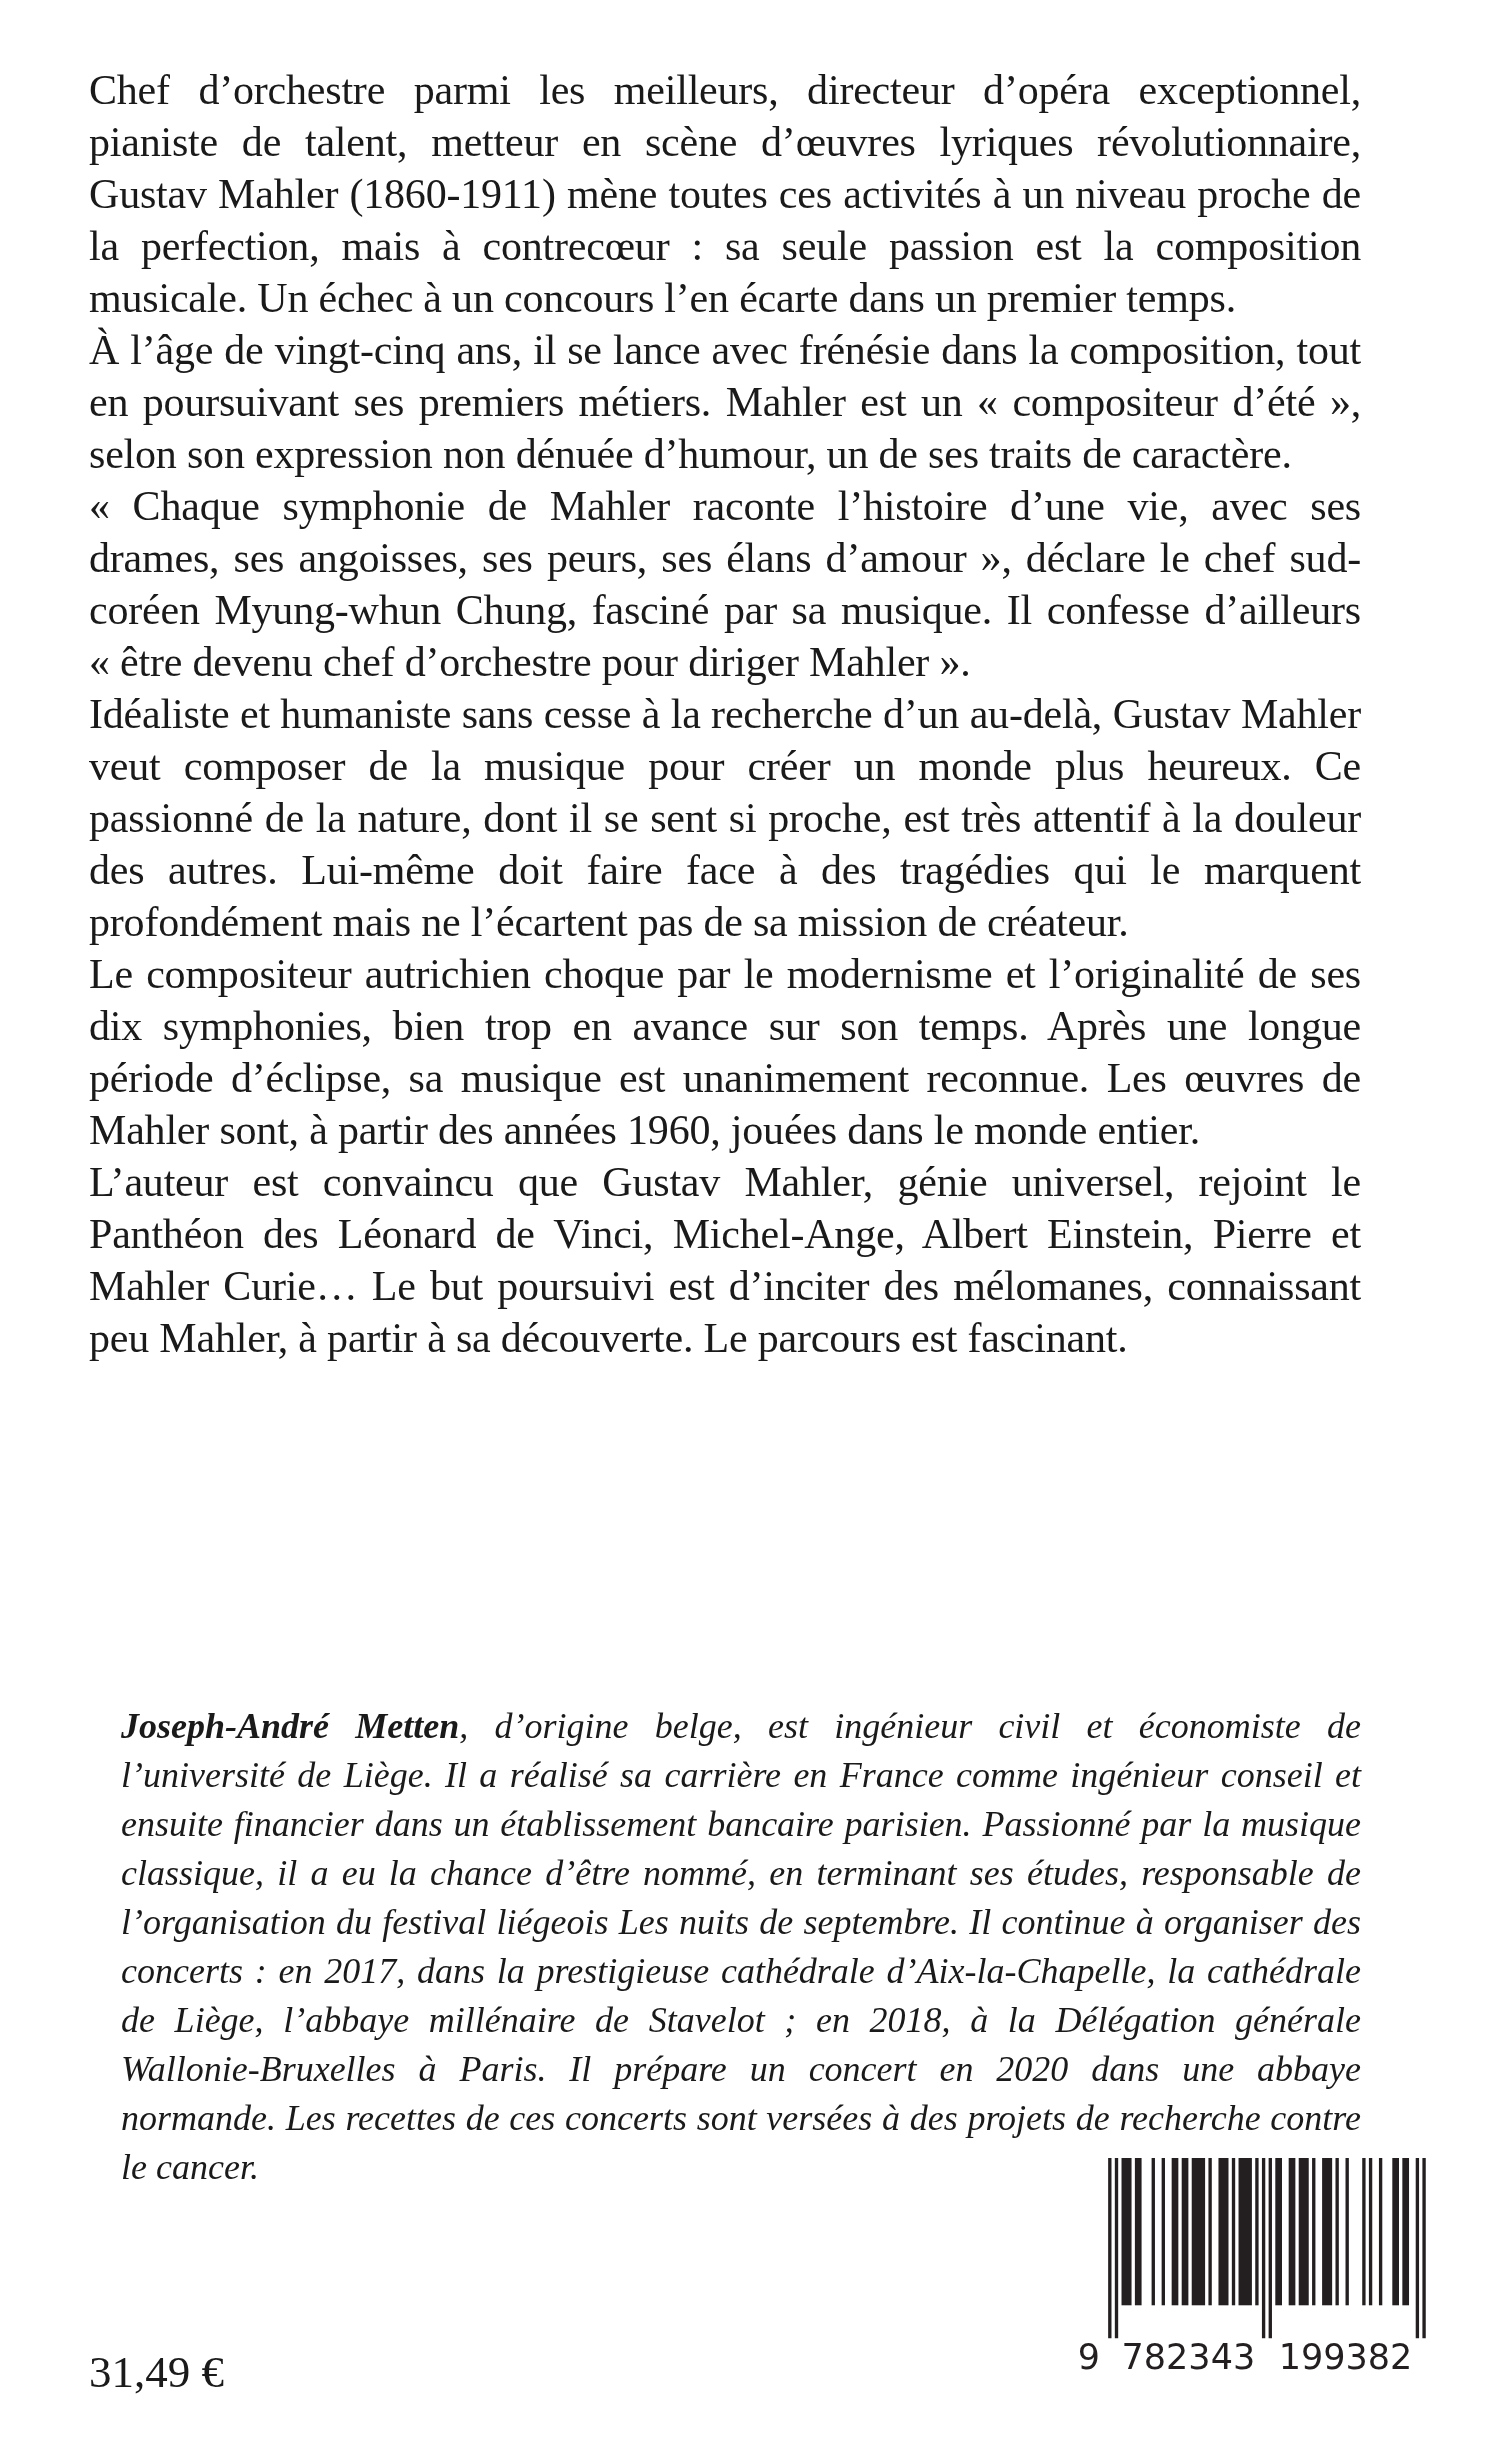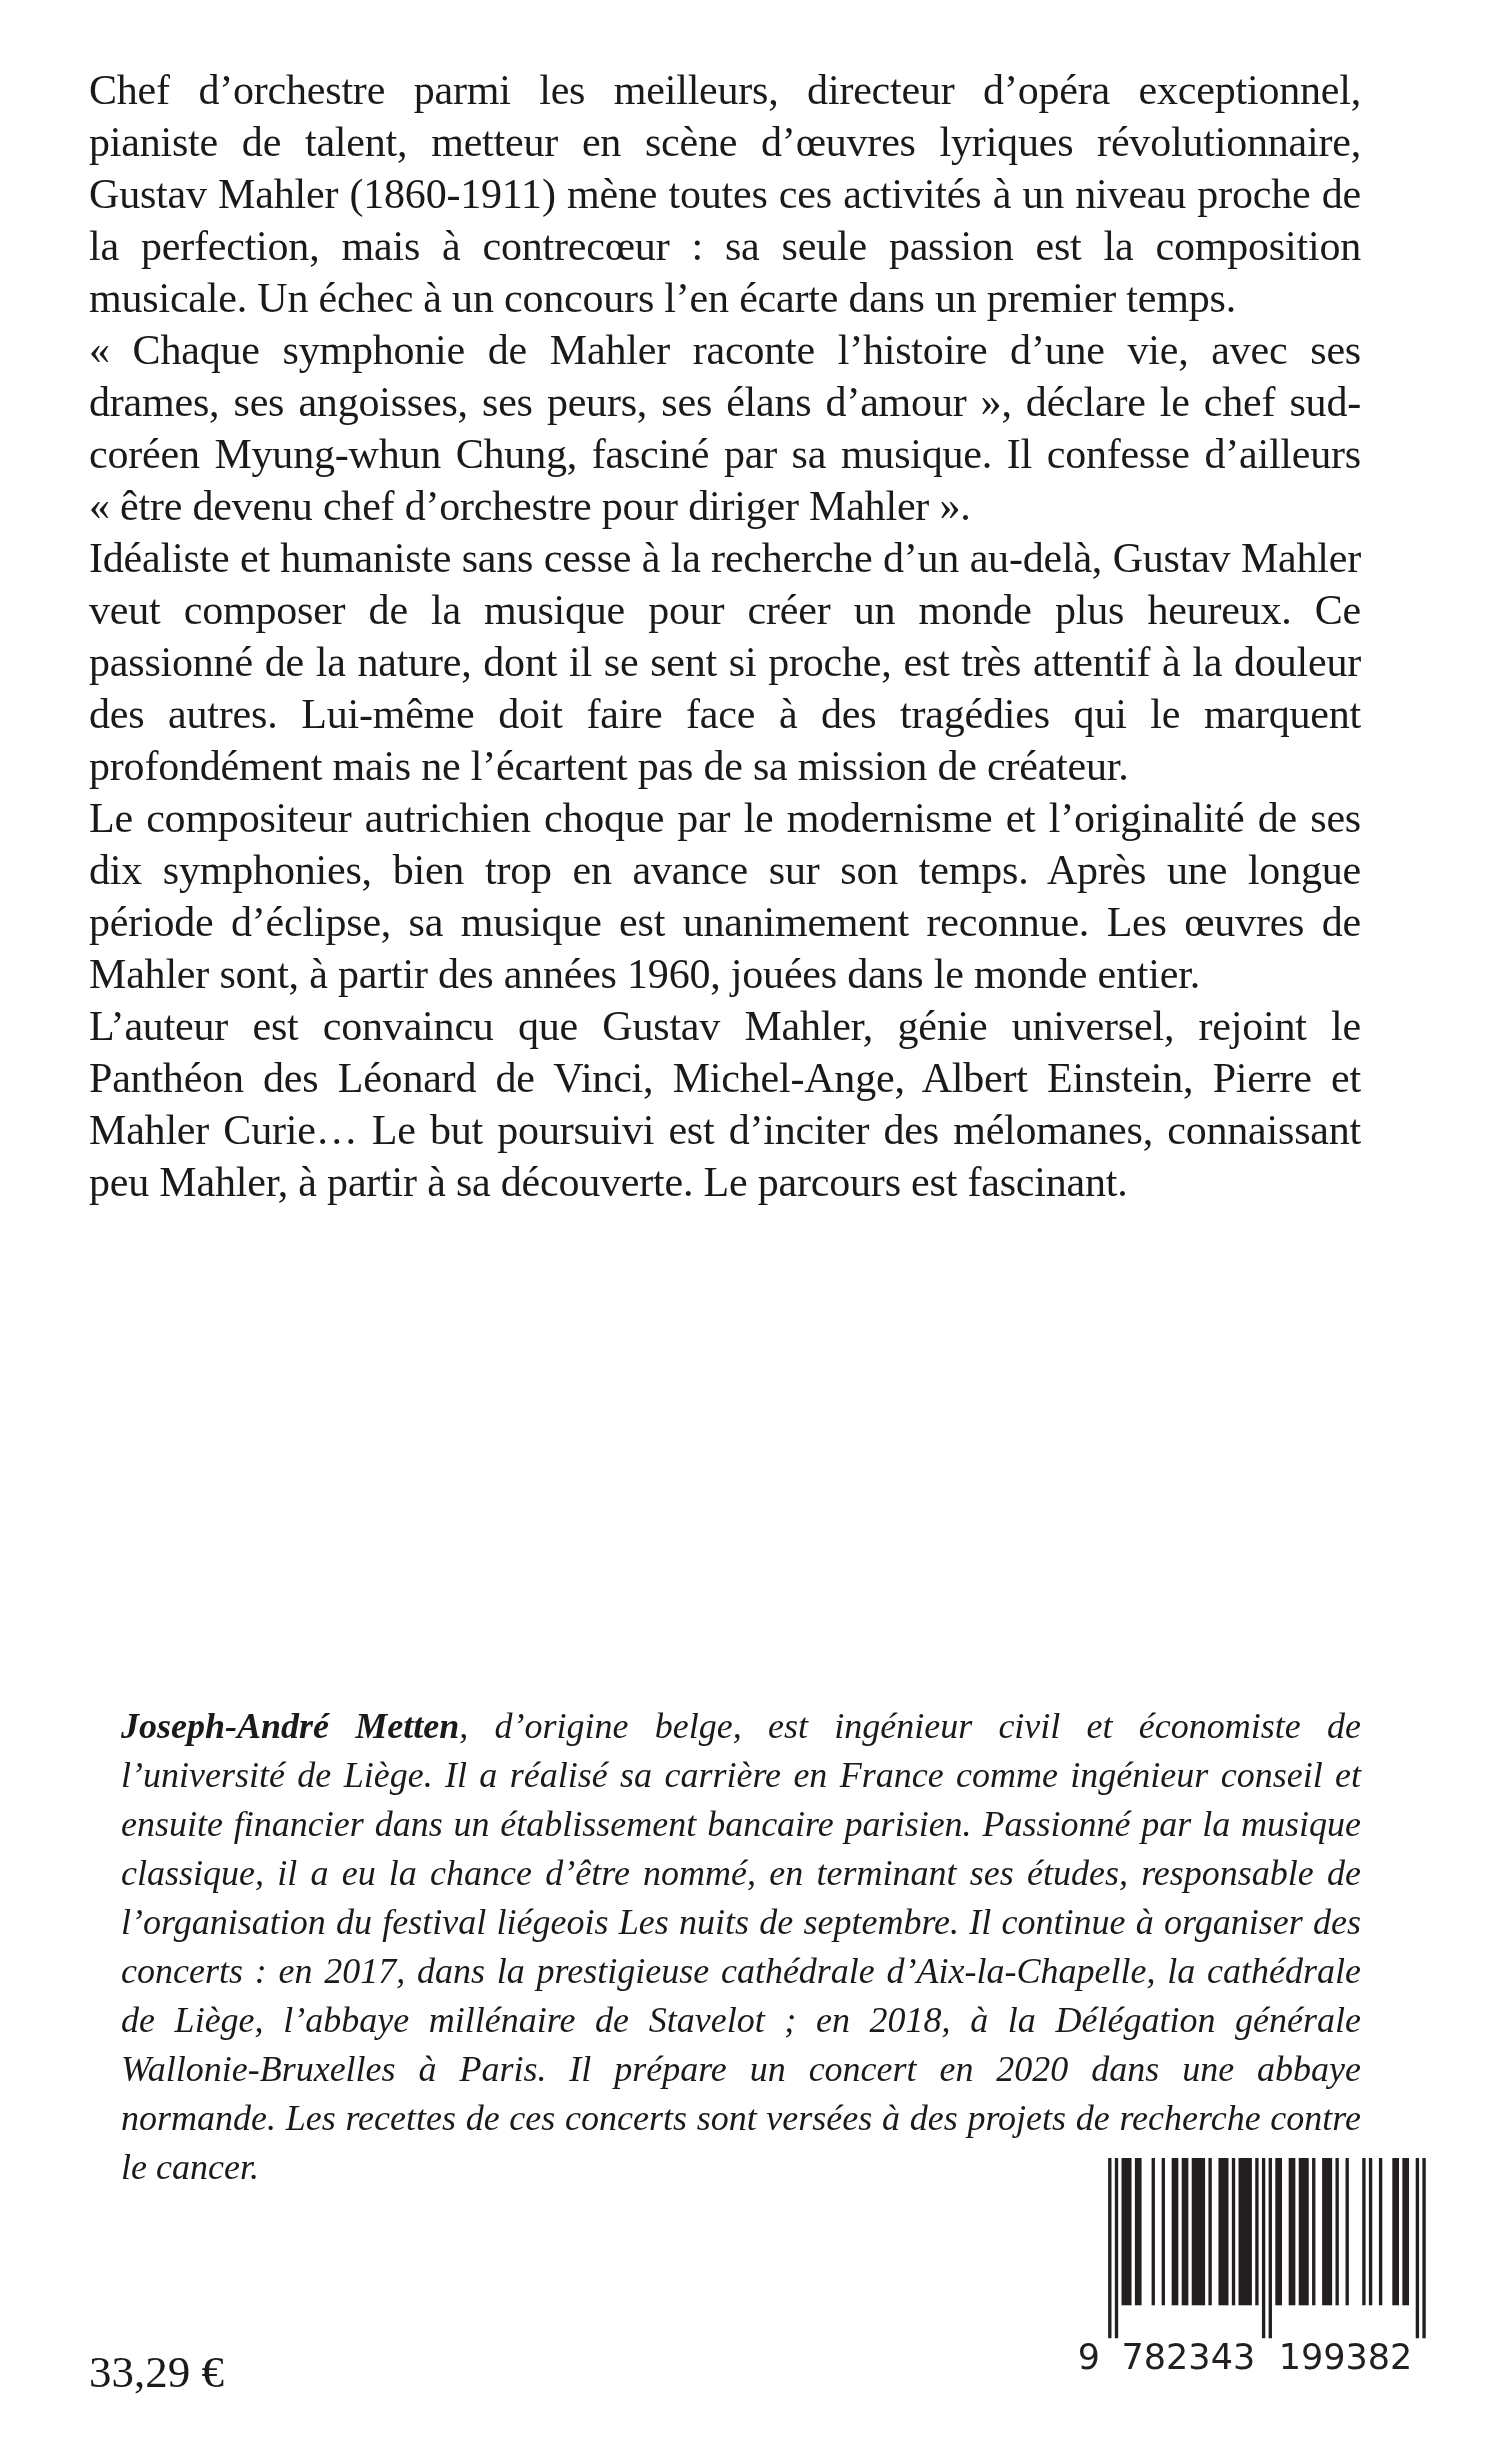--- a/index.html
+++ b/index.html
@@ -57,33 +57,34 @@
   }
   .barcode svg{display:block;}
 </style>
 </head>
 <body>
 
 <div class="page">
 
   <section class="blurb">
     <p>Chef d’orchestre parmi les meilleurs, directeur d’opéra exceptionnel, pianiste de talent, metteur en scène d’œuvres lyriques révolutionnaire, Gustav Mahler (1860-1911) mène toutes ces activités à un niveau proche de la perfection, mais à contrecœur&nbsp;: sa seule passion est la composition musicale. Un échec à un concours l’en écarte dans un premier temps.</p>
+    <p>À l’âge de vingt-cinq ans, il se lance avec frénésie dans la composition, tout en poursuivant ses premiers métiers. Mahler est un «&nbsp;compositeur d’été&nbsp;», selon son expression non dénuée d’humour, un de ses traits de caractère.</p>
     <p>«&nbsp;Chaque symphonie de Mahler raconte l’histoire d’une vie, avec ses drames, ses angoisses, ses peurs, ses élans d’amour&nbsp;», déclare le chef sud-coréen Myung-whun Chung, fasciné par sa musique. Il confesse d’ailleurs «&nbsp;être devenu chef d’orchestre pour diriger Mahler&nbsp;».</p>
     <p>Idéaliste et humaniste sans cesse à la recherche d’un au-delà, Gustav Mahler veut composer de la musique pour créer un monde plus heureux. Ce passionné de la nature, dont il se sent si proche, est très attentif à la douleur des autres. Lui-même doit faire face à des tragédies qui le marquent profondément mais ne l’écartent pas de sa mission de créateur.</p>
     <p>Le compositeur autrichien choque par le modernisme et l’originalité de ses dix symphonies, bien trop en avance sur son temps. Après une longue période d’éclipse, sa musique est unanimement reconnue. Les œuvres de Mahler sont, à partir des années 1960, jouées dans le monde entier.</p>
     <p>L’auteur est convaincu que Gustav Mahler, génie universel, rejoint le Panthéon des Léonard de Vinci, Michel-Ange, Albert Einstein, Pierre et Mahler Curie… Le but poursuivi est d’inciter des mélomanes, connaissant peu Mahler, à partir à sa découverte. Le parcours est fascinant.</p>
   </section>
 
   <section class="bio">
     <p><span class="author-name">Joseph-André Metten</span><span>, d’origine belge, est ingénieur civil et économiste de l’université de Liège. Il a réalisé sa carrière en France comme ingénieur conseil et ensuite financier dans un établissement bancaire parisien. Passionné par la musique classique, il a eu la chance d’être nommé, en terminant ses études, responsable de l’organisation du festival liégeois Les nuits de septembre. Il continue à organiser des concerts&nbsp;: en 2017, dans la prestigieuse cathédrale d’Aix-la-Chapelle, la cathédrale de Liège, l’abbaye millénaire de Stavelot&nbsp;; en 2018, à la Délégation générale Wallonie-Bruxelles à Paris. Il prépare un concert en 2020 dans une abbaye normande. Les recettes de ces concerts sont versées à des projets de recherche contre le cancer.</span></p>
   </section>
 
 
 
-  <div class="price">33,29 €</div>
+  <div class="price">31,49 €</div>
 
   <div class="barcode">
     <svg id="barcode-svg" width="357" height="219" viewBox="0 0 368 226" xmlns="http://www.w3.org/2000/svg">
         <rect x="34.00" y="0" width="3.45" height="186" fill="#231f20"></rect>
         <rect x="40.90" y="0" width="3.45" height="186" fill="#231f20"></rect>
         <rect x="47.80" y="0" width="10.35" height="152" fill="#231f20"></rect>
         <rect x="61.60" y="0" width="6.90" height="152" fill="#231f20"></rect>
         <rect x="78.85" y="0" width="3.45" height="152" fill="#231f20"></rect>
         <rect x="89.20" y="0" width="3.45" height="152" fill="#231f20"></rect>
         <rect x="99.55" y="0" width="6.90" height="152" fill="#231f20"></rect>

